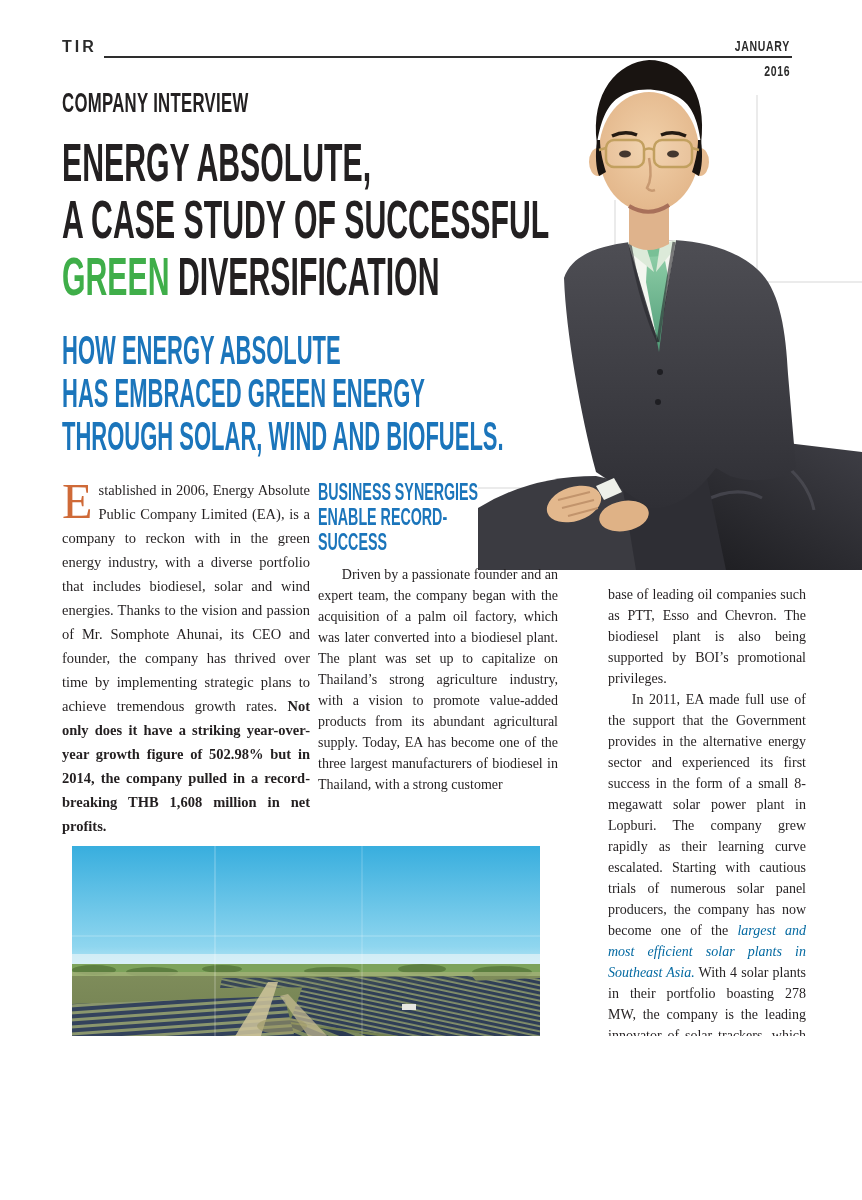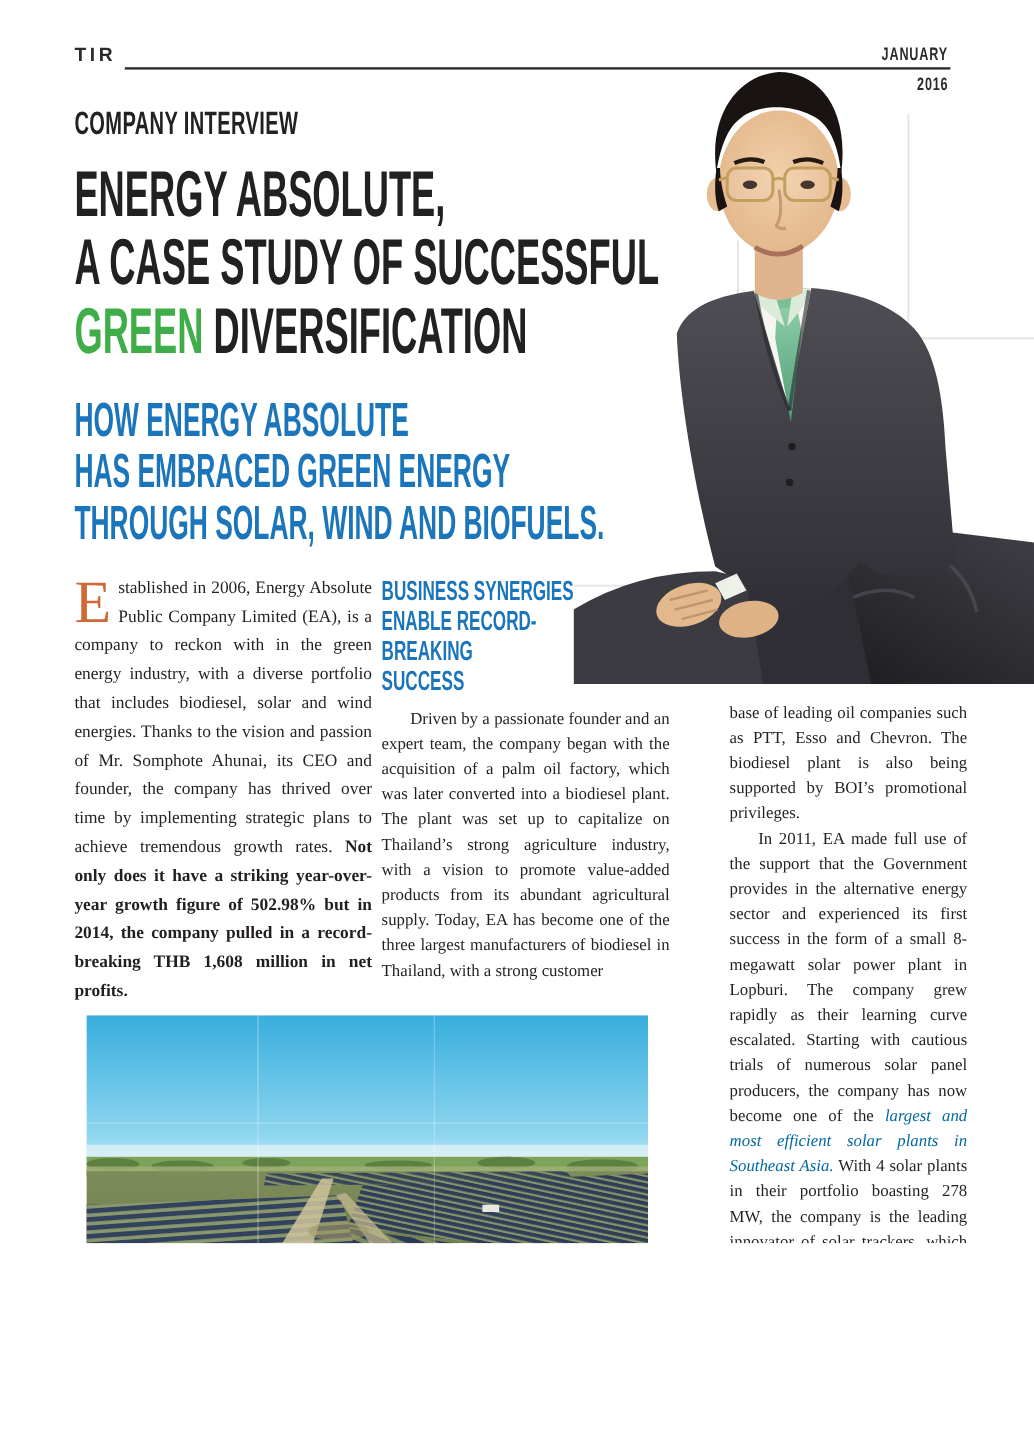--- a/index.html
+++ b/index.html
@@ -184,21 +184,20 @@
   </div>
 
   <div id="col1" class="col">
       <p class="para"><span class="dropcap">E</span><span>stablished in 2006, Energy Absolute Public Company Limited (EA), is a company to reckon with in the green energy industry, with a diverse portfolio that includes biodiesel, solar and wind energies. Thanks to the vision and passion of Mr. Somphote Ahunai, its CEO and founder, the company has thrived over time by implementing strategic plans to achieve tremendous growth rates. </span><span class="bold">Not only does it have a striking year-over-year growth figure of 502.98% but in 2014, the company pulled in a record-breaking THB 1,608 million in net profits.</span></p>
     </div>
 
   <div id="col2" class="col">
     <div id="col2-heading">
       <div class="h-line"><span class="cond">BUSINESS SYNERGIES</span></div>
       <div class="h-line"><span class="cond">ENABLE RECORD-</span></div>
-      <div class="h-line"><span class="cond">BREAKING</span></div>
       <div class="h-line"><span class="cond">SUCCESS</span></div>
     </div>
     <div>
         <p class="para"><span>Driven by a passionate founder and an expert team, the company began with the acquisition of a palm oil factory, which was later converted into a biodiesel plant. The plant was set up to capitalize on Thailand’s strong agriculture industry, with a vision to promote value-added products from its abundant agricultural supply. Today, EA has become one of the three largest manufacturers of biodiesel in Thailand, with a strong customer</span></p>
       </div>
   </div>
 
   <div id="col3" class="col">
       <p class="para"><span>base of leading oil companies such as PTT, Esso and Chevron. The biodiesel plant is also being supported by BOI’s promotional privileges.</span></p>
       <p class="para"><span>In 2011, EA made full use of the support that the Government provides in the alternative energy sector and experienced its first success in the form of a small 8-megawatt solar power plant in Lopburi. The company grew rapidly as their learning curve escalated. Starting with cautious trials of numerous solar panel producers, the company has now become one of the </span><span class="green-italic">largest and most efficient solar plants in Southeast Asia.</span><span> With 4 solar plants in their portfolio boasting 278 MW, the company is the leading innovator of solar trackers, which have been installed in Lampang and Phitsanulok. By utilizing these trackers, the solar time efficiency can be maximized to as high as 10 hours instead of just 6 hours per day.</span></p>

